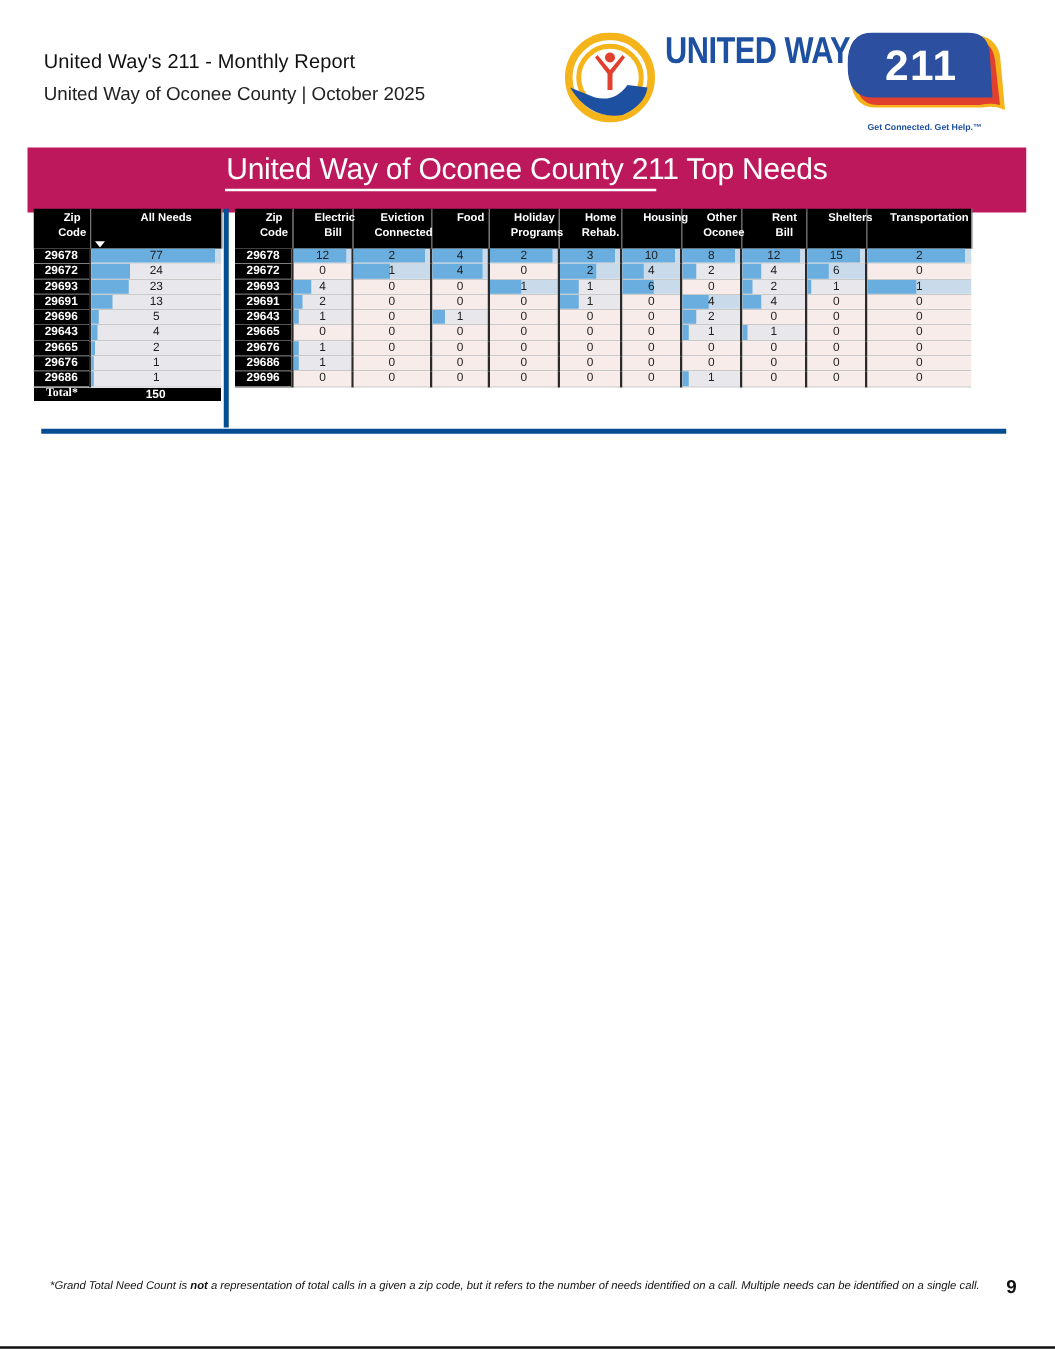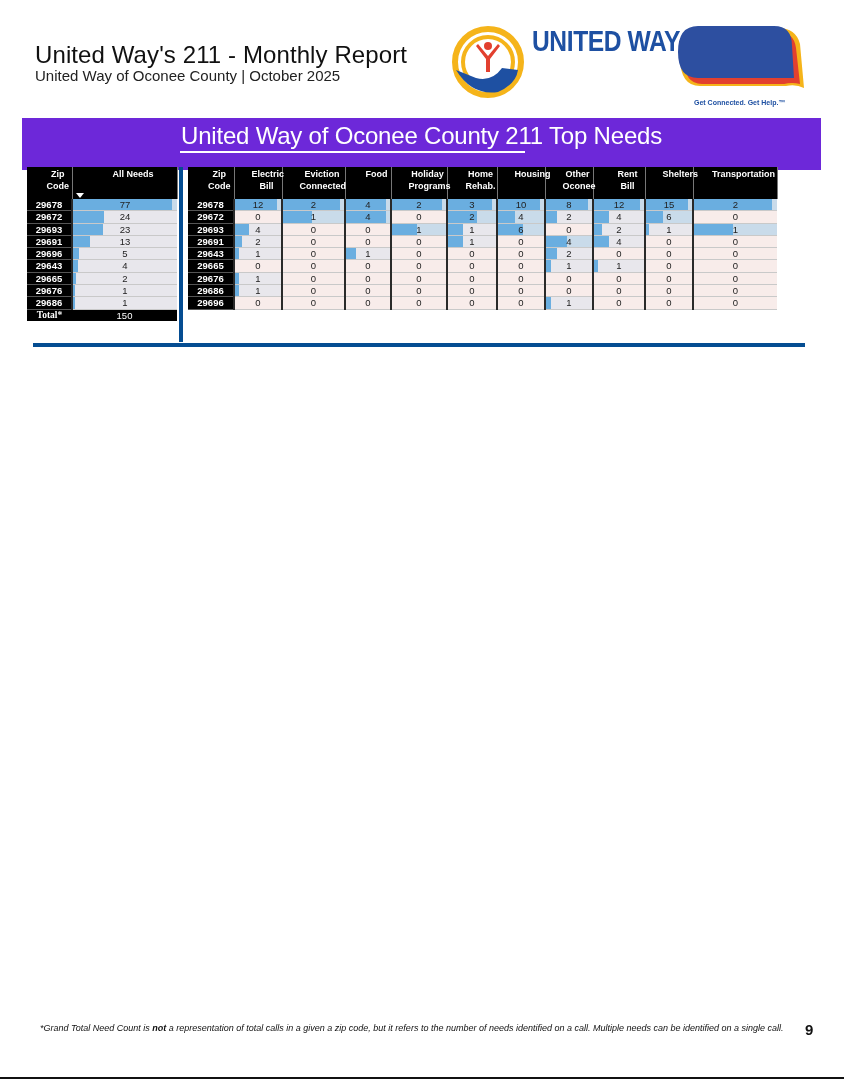--- a/index.html
+++ b/index.html
@@ -1,45 +1,45 @@
 <!DOCTYPE html>
 <html><head>
 <meta charset="utf-8">
 <style>
   html, body { margin:0; padding:0; background:#ffffff; }
   body { width:844px; height:1080px; position:relative; overflow:hidden; font-family:"Liberation Sans", sans-serif; color:#111; }
-  .title { position:absolute; left:35px; top:41px; font-size:24px; color:#111; letter-spacing:0.1px; }
+  .title { position:absolute; left:35px; top:41px; font-size:16px; color:#111; letter-spacing:0.1px; }
   .subtitle { position:absolute; left:35px; top:67px; font-size:15px; color:#222; }
 
   
   .logo { position:absolute; left:452px; top:24px; width:360px; height:90px; }
   .uw-circle { position:absolute; left:0; top:2px; width:72px; height:72px; }
   .uw-text1 { position:absolute; left:80px; top:0px; font-family:"Liberation Sans", sans-serif; font-weight:bold; font-size:30px; color:#1e50a2; letter-spacing:-0.5px; transform:scaleX(0.82); transform-origin:left top; }
   .uw-text2 { position:absolute; left:80px; top:36px; font-size:19px; color:#1e50a2; line-height:20px; }
   .bubble { position:absolute; left:226px; top:2px; width:128px; height:66px; }
   .bubble-num { position:absolute; left:226px; top:10px; width:118px; text-align:center; font-weight:bold; font-size:34px; color:#ffffff; letter-spacing:1px; }
   .tagline { position:absolute; left:242px; top:75px; font-size:7px; font-weight:bold; color:#1e50a2; }
 
   
-  .banner { position:absolute; left:22px; top:118px; width:799px; height:52px; background:#6d28d9; }
+  .banner { position:absolute; left:22px; top:118px; width:799px; height:52px; background:#be185d; }
   .banner-title { position:absolute; left:0; width:100%; top:4px; text-align:center; color:#ffffff; font-size:24px; letter-spacing:-0.2px; }
   .banner-underline { position:absolute; left:158px; top:33px; width:345px; height:1.5px; background:#ffffff; }
 
   
   .tbl { position:absolute; border-collapse:collapse; table-layout:fixed; font-size:9.5px; }
   .tbl th { background:#000; color:#fff; font-weight:bold; font-size:9px; line-height:12px; vertical-align:top; padding:1px 0 0 17px; text-align:center; border-right:1px solid #777; height:31px; }
   .tbl td { height:11.3px; padding:0; text-align:center; position:relative; font-size:9.5px; line-height:11.3px; }
   .zipcell { background:#000; color:#fff; font-weight:bold; border-bottom:1px solid #555; }
   .valcell { border-bottom:1px solid #c9c9c9; border-left:2.5px solid #2a2a2a; }
   .valcell .bg { position:absolute; top:0; bottom:0; right:0; }
   .valcell .bar { position:absolute; top:0; bottom:0; left:0; background:#6aaee0; }
   .valcell .num { position:relative; z-index:2; color:#222; }
   .totzip { background:#000; color:#fff; font-weight:bold;font-family:Liberation Serif, serif; }
   .totval { background:#fff; color:#111; font-weight:bold; border-right:1px solid #c9c9c9; }
-  .totval-left { background:#000; color:#fff; font-weight:normal; }
+  .totval-left { background:#000; color:#fff; font-weight:bold; }
   .sort-tri { position:absolute; left:76px; top:193px; width:0; height:0; border-left:4px solid transparent; border-right:4px solid transparent; border-top:5px solid #fff; }
 
   .vsep { position:absolute; left:179px; top:167px; width:4px; height:175px; background:#054d92; }
   .hsep { position:absolute; left:33px; top:343px; width:772px; height:4px; background:#054d92; }
 
   .footnote { position:absolute; left:40px; top:1022px; width:750px; font-size:9px; font-style:italic; color:#111; line-height:13px; }
   .pagenum { position:absolute; left:805px; top:1021px; font-size:15px; font-weight:bold; color:#111; }
   .bottom-rule { position:absolute; left:0; top:1077px; width:844px; height:1.5px; background:#111; }
 </style>
 </head>
@@ -56,20 +56,21 @@
     <path d="M4 44 Q20 70 46 66 Q64 58 66 44 L50 42 Q40 56 24 52 Z" fill="#1e50a2"></path>
     <circle cx="36" cy="20" r="4" fill="#e2402f"></circle>
     <path d="M26 18 L36 30 L46 18 L48 20 L38 33 L38 46 L34 46 L34 33 L24 20 Z" fill="#e2402f"></path>
   </svg>
   <div class="uw-text1">UNITED WAY</div>
   <svg class="bubble" viewBox="0 0 128 66">
     <path d="M22 2 H100 Q118 2 122 18 L126 62 Q118 58 108 60 L22 60 Q2 60 2 31 Q2 2 22 2 Z" fill="#f5b41a"></path>
     <path d="M22 4 H98 Q114 4 116 20 L120 56 Q112 54 104 56 L22 56 Q4 56 4 30 Q4 4 22 4 Z" fill="#e2402f" transform="translate(2,2)"></path>
     <path d="M20 0 H96 Q114 0 114 20 L116 52 L20 52 Q0 52 0 26 Q0 0 20 0 Z" fill="#2d4fa0"></path>
   </svg>
+  <div class="bubble-num">211</div>
   <div class="tagline">Get Connected. Get Help.™</div>
 </div>
 
 <div class="banner">
   <div class="banner-title">United Way of Oconee County 211 Top Needs</div>
   <div class="banner-underline"></div>
 </div>
 
 <table class="tbl" id="left-table" style="left:27px; top:167px; width:150px;">
   <colgroup>

